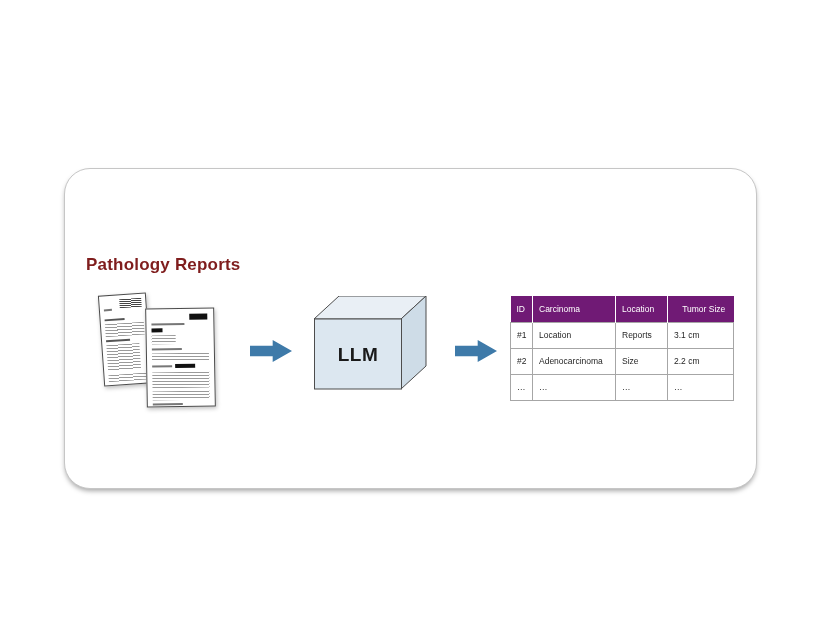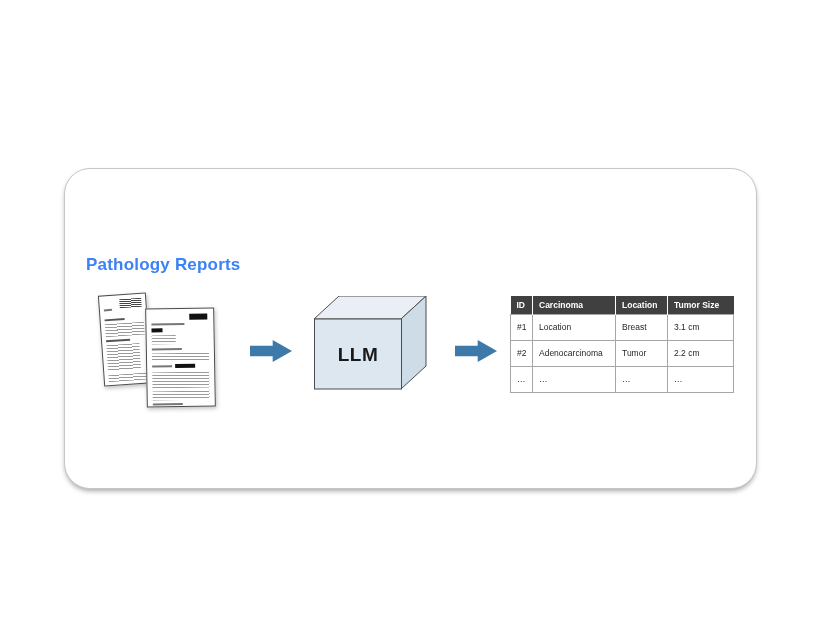--- a/index.html
+++ b/index.html
@@ -21,21 +21,21 @@
     background: #ffffff;
     border: 1px solid #c6c6c6;
     border-radius: 26px;
     box-shadow: 0 3px 5px -1px rgba(0,0,0,0.35);
   }
 
   .section-title {
     position: absolute;
     font-size: 17px;
     font-weight: bold;
-    color: #3b82f6;
+    color: #7f1d1d;
     letter-spacing: 0.2px;
     white-space: nowrap;
   }
   .title-left  { left: 86px;  top: 255px; }
   .title-right { left: 628px; top: 255px; transform: translateX(-50%); }
 
   
   .doc {
     position: absolute;
     background: #ffffff;
@@ -78,31 +78,31 @@
   }
 
   
   .table-wrap { position: absolute; left: 510px; top: 296px; }
   table.extracted {
     border-collapse: collapse;
     table-layout: fixed;
     font-size: 8.5px;
   }
   table.extracted th {
-    background: #404040;
+    background: #701a75;
     color: #ffffff;
-    font-weight: bold;
+    font-weight: normal;
     text-align: left;
-    height: 18px;
+    height: 26px;
     padding: 0 0 0 6px;
     border: 0;
     border-right: 1px solid #ffffff;
     white-space: nowrap;
   }
-  table.extracted th:last-child { border-right: 0; }
+  table.extracted th:last-child { border-right: 0; text-align: center; }
   table.extracted td {
     background: #ffffff;
     color: #262626;
     height: 26px;
     padding: 0 0 0 6px;
     border: 1px solid #a6a6a6;
     white-space: nowrap;
     vertical-align: middle;
   }
   .col-id { width: 22px; }
@@ -166,27 +166,27 @@
           <th>ID</th>
           <th>Carcinoma</th>
           <th>Location</th>
           <th>Tumor Size</th>
         </tr>
       </thead>
       <tbody>
         <tr>
           <td>#1</td>
           <td>Location</td>
-          <td>Breast</td>
+          <td>Reports</td>
           <td>3.1 cm</td>
         </tr>
         <tr>
           <td>#2</td>
           <td>Adenocarcinoma</td>
-          <td>Tumor</td>
+          <td>Size</td>
           <td>2.2 cm</td>
         </tr>
         <tr>
           <td>…</td>
           <td>…</td>
           <td>…</td>
           <td>…</td>
         </tr>
       </tbody>
     </table>

